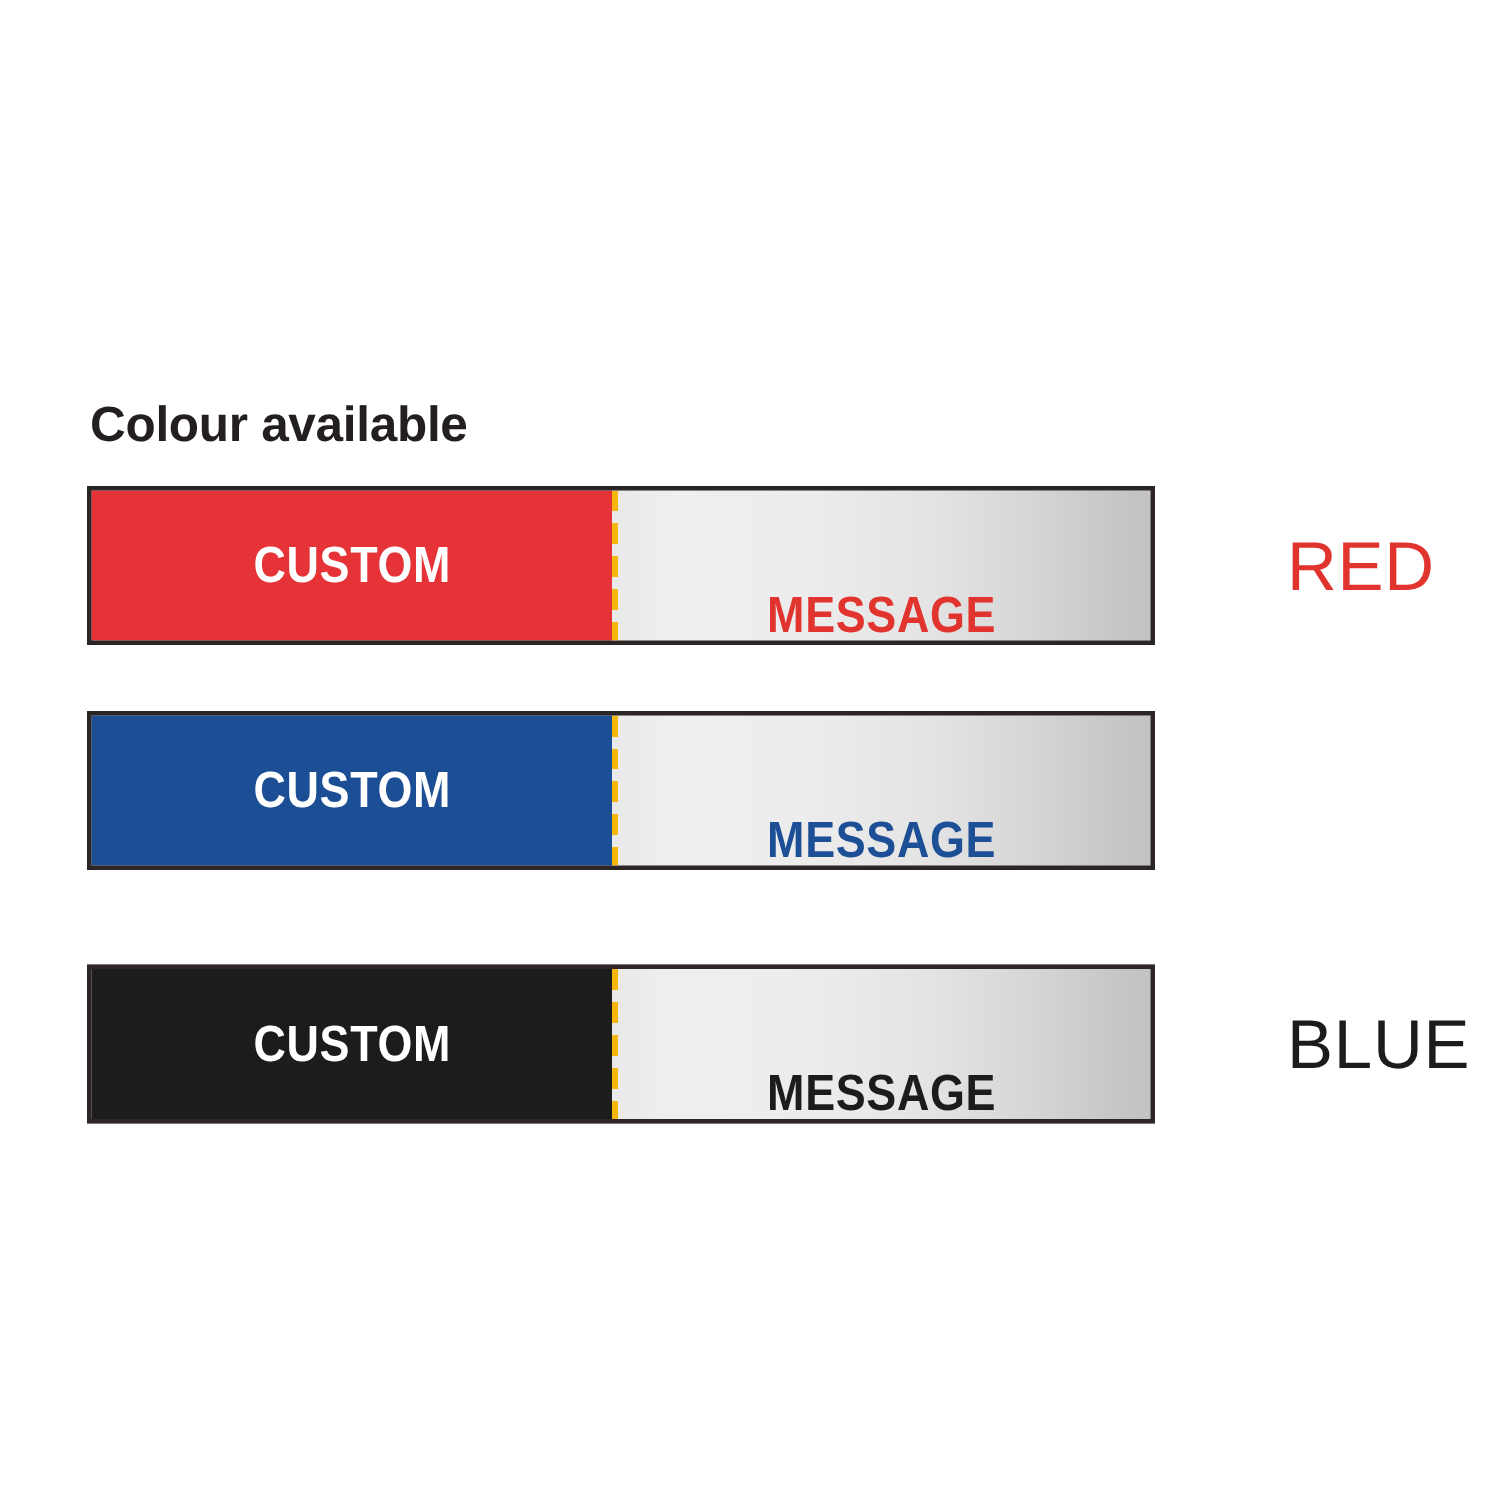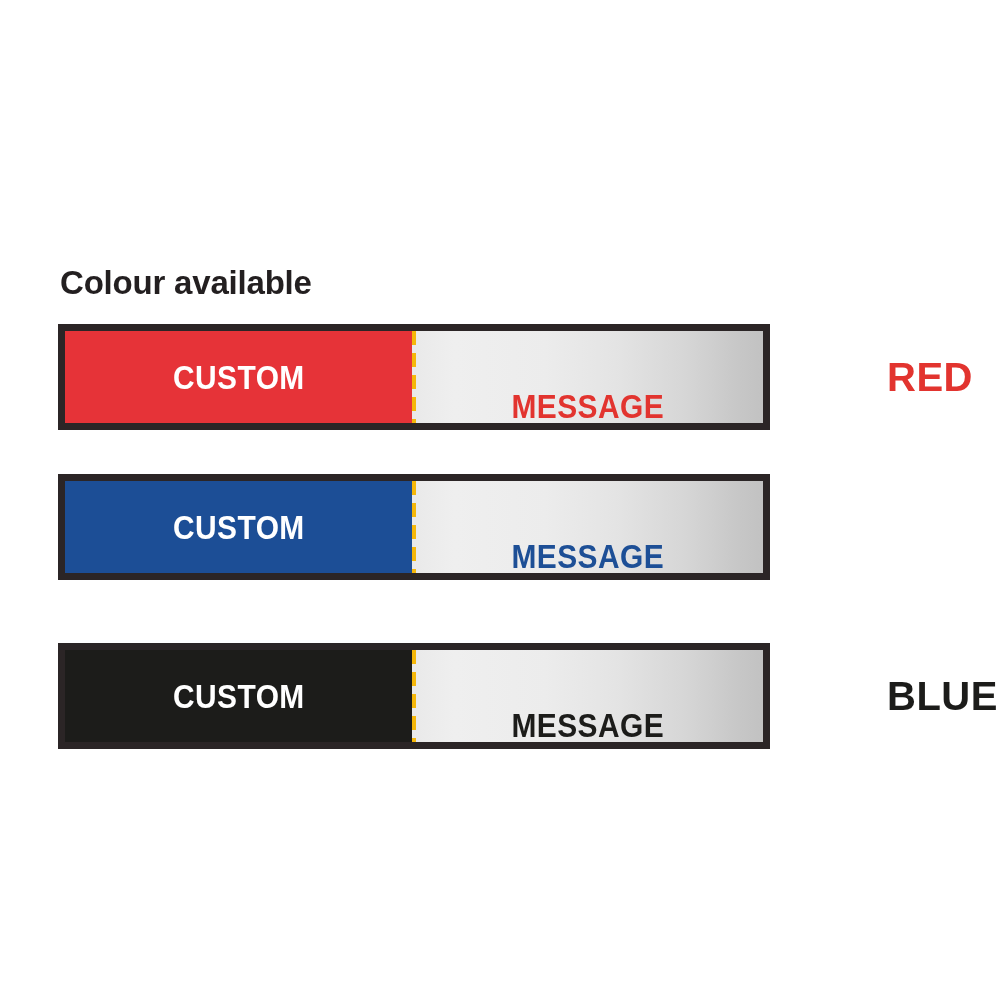--- a/index.html
+++ b/index.html
@@ -47,21 +47,21 @@
   .swatch-row.r2 { top: 458px; }
   .swatch-row.r3 { top: 627px; }
 
   .label-plate {
     position: absolute;
     left: 0;
     top: 0;
     width: 712px;
     height: 106px;
     box-sizing: border-box;
-    border: 7px solid #a3a3a3;
+    border: 3px solid #a3a3a3;
     display: flex;
     overflow: hidden;
     background: #a3a3a3;
   }
 
   .plate-left {
     position: relative;
     width: 347px;
     height: 100%;
     display: flex;
@@ -111,30 +111,29 @@
     letter-spacing: 0.5px;
     transform: scaleX(0.88);
     white-space: nowrap;
     line-height: 1;
   }
 
   .colour-name {
     position: absolute;
     left: 800px;
     font-family: "Liberation Sans", sans-serif;
-    font-weight: bold;
-    font-size: 40px;
+    font-weight: normal;
+    font-size: 46px;
     letter-spacing: 0.5px;
     white-space: nowrap;
     line-height: 1;
     display: flex;
     align-items: center;
     height: 106px;
     top: 0;
-    margin-left: 29px;
   }
 </style>
 </head>
 <body>
 
 <div id="stage">
 
   <div class="heading">Colour available</div>
 
   <div class="swatch-row r1">

